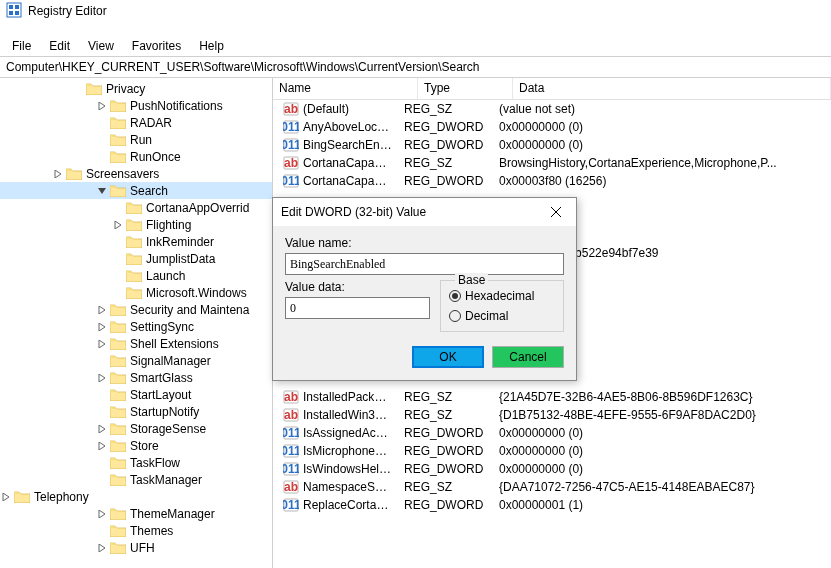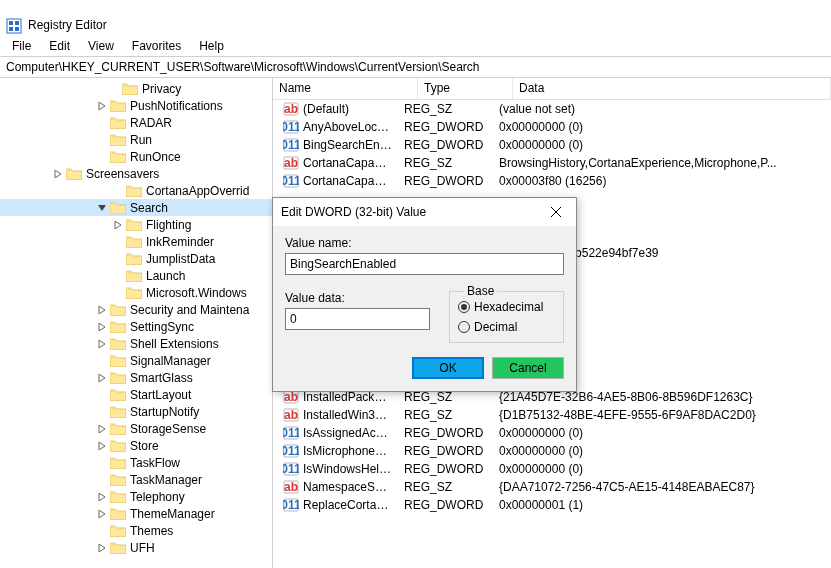--- a/index.html
+++ b/index.html
@@ -1,18 +1,18 @@
 <!DOCTYPE html>
 <html><head>
 <meta charset="utf-8">
 <style>
   * { box-sizing: border-box; margin: 0; padding: 0; font-family: 'Segoe UI', Tahoma, sans-serif; font-size: 12px; }
   body { width: 831px; height: 568px; overflow: hidden; background: #fff; position: relative; }
 
-  .titlebar { height: 28px; display: flex; align-items: flex-start; padding: 18px 6px; gap: 6px; }
+  .titlebar { height: 28px; display: flex; align-items: flex-end; padding: 18px 6px; gap: 6px; }
   .app-icon { width: 16px; height: 16px; }
   .title { font-size: 12px; }
 
   .menubar { height: 20px; display: flex; gap: 2px; padding: 0 4px; align-items: center; }
   .menubar span { padding: 2px 8px; cursor: default; }
 
   .addressbar { height: 22px; border-top: 1px solid #d0d0d0; border-bottom: 1px solid #d0d0d0; display: flex; align-items: center; padding: 0 6px; }
 
   .workspace { display: flex; height: calc(100% - 70px); }
   .tree-pane { width: 273px; border-right: 1px solid #d0d0d0; overflow: hidden; padding-top: 2px; }
@@ -36,23 +36,23 @@
   .val-icon { width: 16px; height: 16px; margin-left: 4px; margin-right: 4px; flex-shrink: 0; }
   .list-row .col-name { width: 125px; display: flex; align-items: center; gap:0; }
   .name-text { overflow: hidden; text-overflow: ellipsis; white-space: nowrap; flex: 1; }
 
   
   .dialog { position: absolute; left: 272px; top: 197px; width: 305px; background: #f0f0f0; border: 1px solid #888; box-shadow: 2px 2px 8px rgba(0,0,0,0.25); }
   .dlg-title { height: 28px; display: flex; align-items: center; padding: 0 8px; background: #fff; justify-content: space-between; }
   .dlg-close { width: 24px; height: 20px; display: flex; align-items: center; justify-content: center; cursor: default; }
   .dlg-body { padding: 10px 12px 12px 12px; }
   .dlg-label { margin-bottom: 3px; }
-  .dlg-input { width: 100%; height: 22px; border: 1px solid #7a7a7a; padding: 2px 4px; background: #fff; font-size: 12px; }
+  .dlg-input { width: 100%; height: 22px; border: 1px solid #7a7a7a; padding: 2px 4px; background: #fff; font-size: 12px; font-family: Liberation Serif, serif; }
   .dlg-input.readonly { background: #fff; }
-  .dlg-row2 { display: flex; margin-top: 16px; gap: 19px; justify-content: center; }
+  .dlg-row2 { display: flex; margin-top: 5px; gap: 10px; justify-content: center; }
   .dlg-valuedata { width: 145px; }
   .dlg-base { flex: 1; border: 1px solid #d0d0d0; padding: 2px 8px 8px 8px; position: relative; }
   .dlg-base-legend { position: absolute; top: -8px; left: 14px; background: #f0f0f0; padding: 0 3px; }
   .radio-row { display: flex; align-items: center; gap: 4px; margin-top: 6px; cursor: default; }
   .radio-dot { width: 12px; height: 12px; border: 1px solid #333; border-radius: 50%; display: flex; align-items: center; justify-content: center; }
   .radio-dot .inner { width: 6px; height: 6px; background: #333; border-radius: 50%; }
   .dlg-buttons { display: flex; justify-content: flex-end; gap: 8px; margin-top: 14px; }
   .dlg-btn { width: 72px; height: 22px; border: 1px solid #adadad; background: #22c55e; cursor: default; display: flex; align-items: center; justify-content: center; }
   .dlg-btn.primary { border: 2px solid #0078d7; background: #0ea5e9; }
 
@@ -82,21 +82,21 @@
   <span>Help</span>
 </div>
 
 <div class="addressbar">
   <span>Computer\HKEY_CURRENT_USER\Software\Microsoft\Windows\CurrentVersion\Search</span>
 </div>
 
 <div class="workspace">
 
   <div class="tree-pane" id="tree">
-      <div class="tree-row" style="padding-left: 108px;">
+      <div class="tree-row" style="padding-left: 72px;">
         <span class="toggle empty"></span>
         <span class="folder-icon">
           <svg width="16" height="13">
             <path d="M0 2 L5 2 L7 4 L16 4 L16 13 L0 13 Z" fill="#ffe89b" stroke="#d6b24a" stroke-width="0.7"></path>
             <path d="M0 2 L5 2 L7 4 L0 4 Z" fill="#f6dd7d"></path>
           </svg>
         </span>
         <span class="tree-label">Privacy</span>
       </div>
       <div class="tree-row" style="padding-left: 96px;">
@@ -150,44 +150,44 @@
           </svg>
         </span>
         <span class="folder-icon">
           <svg width="16" height="13">
             <path d="M0 2 L5 2 L7 4 L16 4 L16 13 L0 13 Z" fill="#ffe89b" stroke="#d6b24a" stroke-width="0.7"></path>
             <path d="M0 2 L5 2 L7 4 L0 4 Z" fill="#f6dd7d"></path>
           </svg>
         </span>
         <span class="tree-label">Screensavers</span>
       </div>
+      <div class="tree-row selected" style="padding-left: 96px;">
+        <span class="toggle">
+          <svg width="8" height="8">
+            <path d="M0 1 L8 1 L4 7 Z" fill="#444"></path>
+          </svg>
+        </span>
+        <span class="folder-icon">
+          <svg width="16" height="13">
+            <path d="M0 2 L5 2 L7 4 L16 4 L16 13 L0 13 Z" fill="#ffe89b" stroke="#d6b24a" stroke-width="0.7"></path>
+            <path d="M0 2 L5 2 L7 4 L0 4 Z" fill="#f6dd7d"></path>
+          </svg>
+        </span>
+        <span class="tree-label">Search</span>
+      </div>
       <div class="tree-row" style="padding-left: 112px;">
         <span class="toggle empty"></span>
         <span class="folder-icon">
           <svg width="16" height="13">
             <path d="M0 2 L5 2 L7 4 L16 4 L16 13 L0 13 Z" fill="#ffe89b" stroke="#d6b24a" stroke-width="0.7"></path>
             <path d="M0 2 L5 2 L7 4 L0 4 Z" fill="#f6dd7d"></path>
           </svg>
         </span>
         <span class="tree-label">CortanaAppOverrid</span>
       </div>
-      <div class="tree-row selected" style="padding-left: 96px;">
-        <span class="toggle">
-          <svg width="8" height="8">
-            <path d="M0 1 L8 1 L4 7 Z" fill="#444"></path>
-          </svg>
-        </span>
-        <span class="folder-icon">
-          <svg width="16" height="13">
-            <path d="M0 2 L5 2 L7 4 L16 4 L16 13 L0 13 Z" fill="#ffe89b" stroke="#d6b24a" stroke-width="0.7"></path>
-            <path d="M0 2 L5 2 L7 4 L0 4 Z" fill="#f6dd7d"></path>
-          </svg>
-        </span>
-        <span class="tree-label">Search</span>
-      </div>
       <div class="tree-row" style="padding-left: 112px;">
         <span class="toggle">
           <svg width="8" height="8">
             <path d="M1 0 L7 4 L1 8 Z" fill="none" stroke="#666"></path>
           </svg>
         </span>
         <span class="folder-icon">
           <svg width="16" height="13">
             <path d="M0 2 L5 2 L7 4 L16 4 L16 13 L0 13 Z" fill="#ffe89b" stroke="#d6b24a" stroke-width="0.7"></path>
             <path d="M0 2 L5 2 L7 4 L0 4 Z" fill="#f6dd7d"></path>
@@ -362,21 +362,21 @@
       <div class="tree-row" style="padding-left: 96px;">
         <span class="toggle empty"></span>
         <span class="folder-icon">
           <svg width="16" height="13">
             <path d="M0 2 L5 2 L7 4 L16 4 L16 13 L0 13 Z" fill="#ffe89b" stroke="#d6b24a" stroke-width="0.7"></path>
             <path d="M0 2 L5 2 L7 4 L0 4 Z" fill="#f6dd7d"></path>
           </svg>
         </span>
         <span class="tree-label">TaskManager</span>
       </div>
-      <div class="tree-row" style="padding-left: 96px;">
+      <div class="tree-row" style="">
         <span class="toggle">
           <svg width="8" height="8">
             <path d="M1 0 L7 4 L1 8 Z" fill="none" stroke="#666"></path>
           </svg>
         </span>
         <span class="folder-icon">
           <svg width="16" height="13">
             <path d="M0 2 L5 2 L7 4 L16 4 L16 13 L0 13 Z" fill="#ffe89b" stroke="#d6b24a" stroke-width="0.7"></path>
             <path d="M0 2 L5 2 L7 4 L0 4 Z" fill="#f6dd7d"></path>
           </svg>

